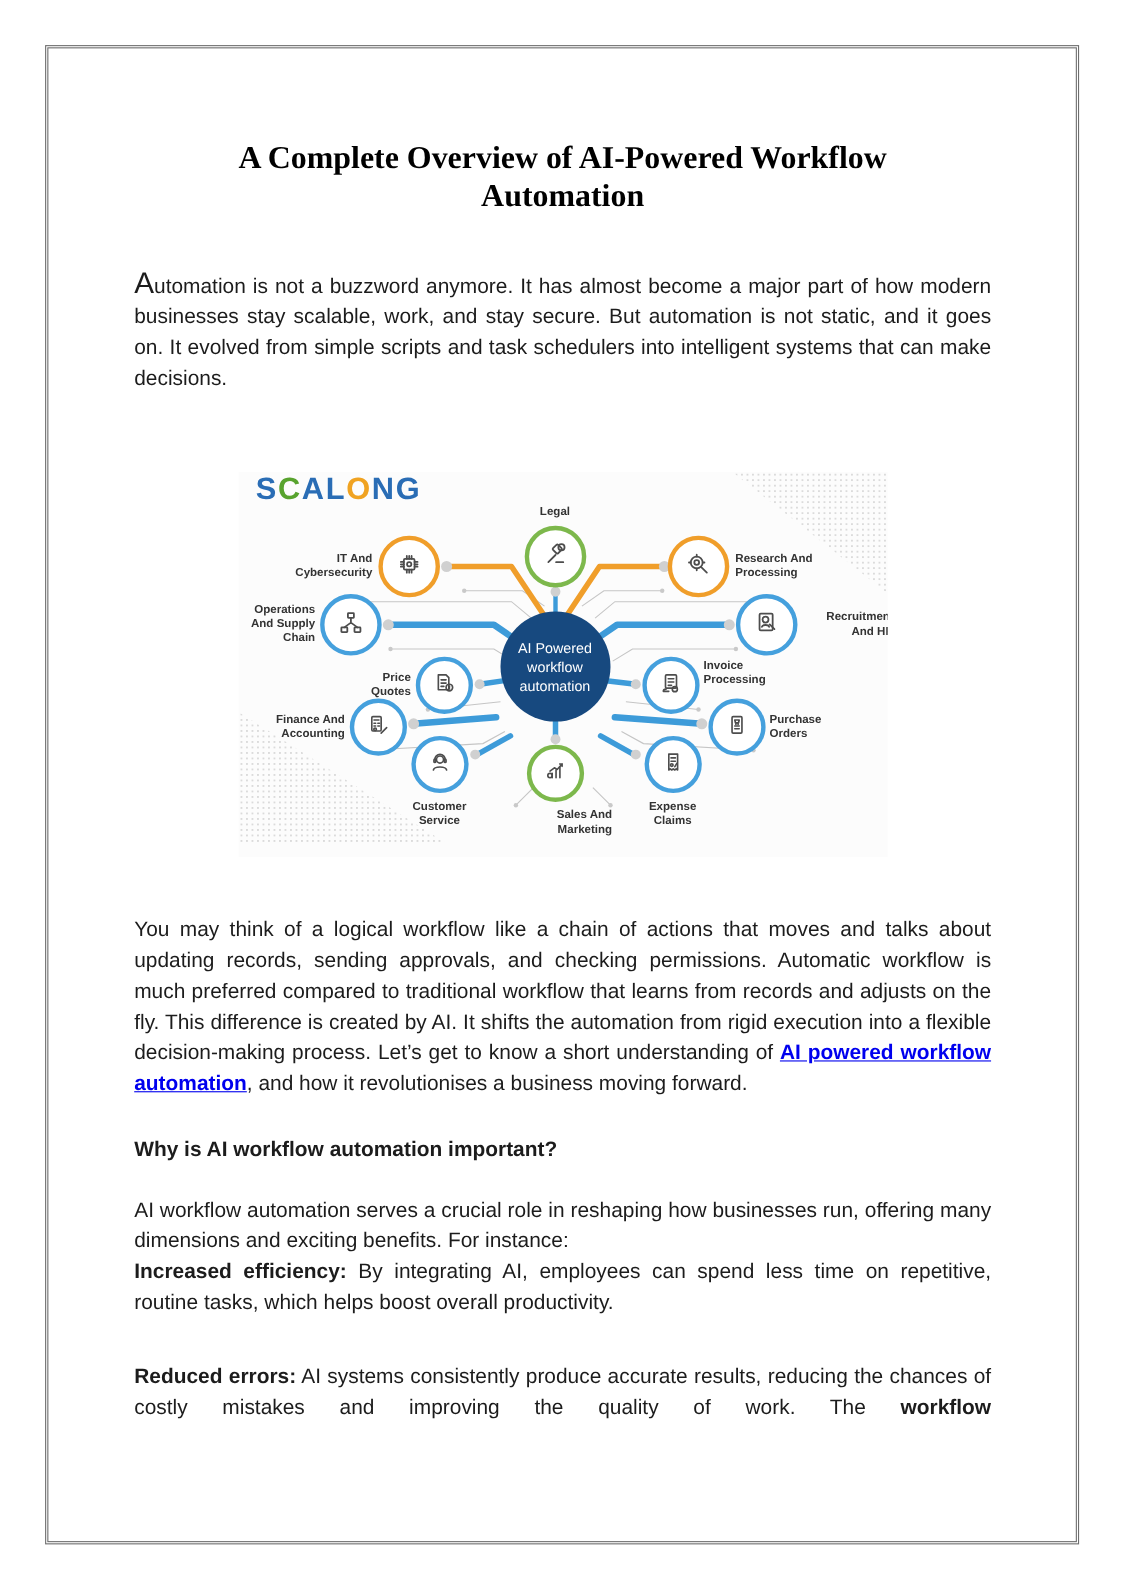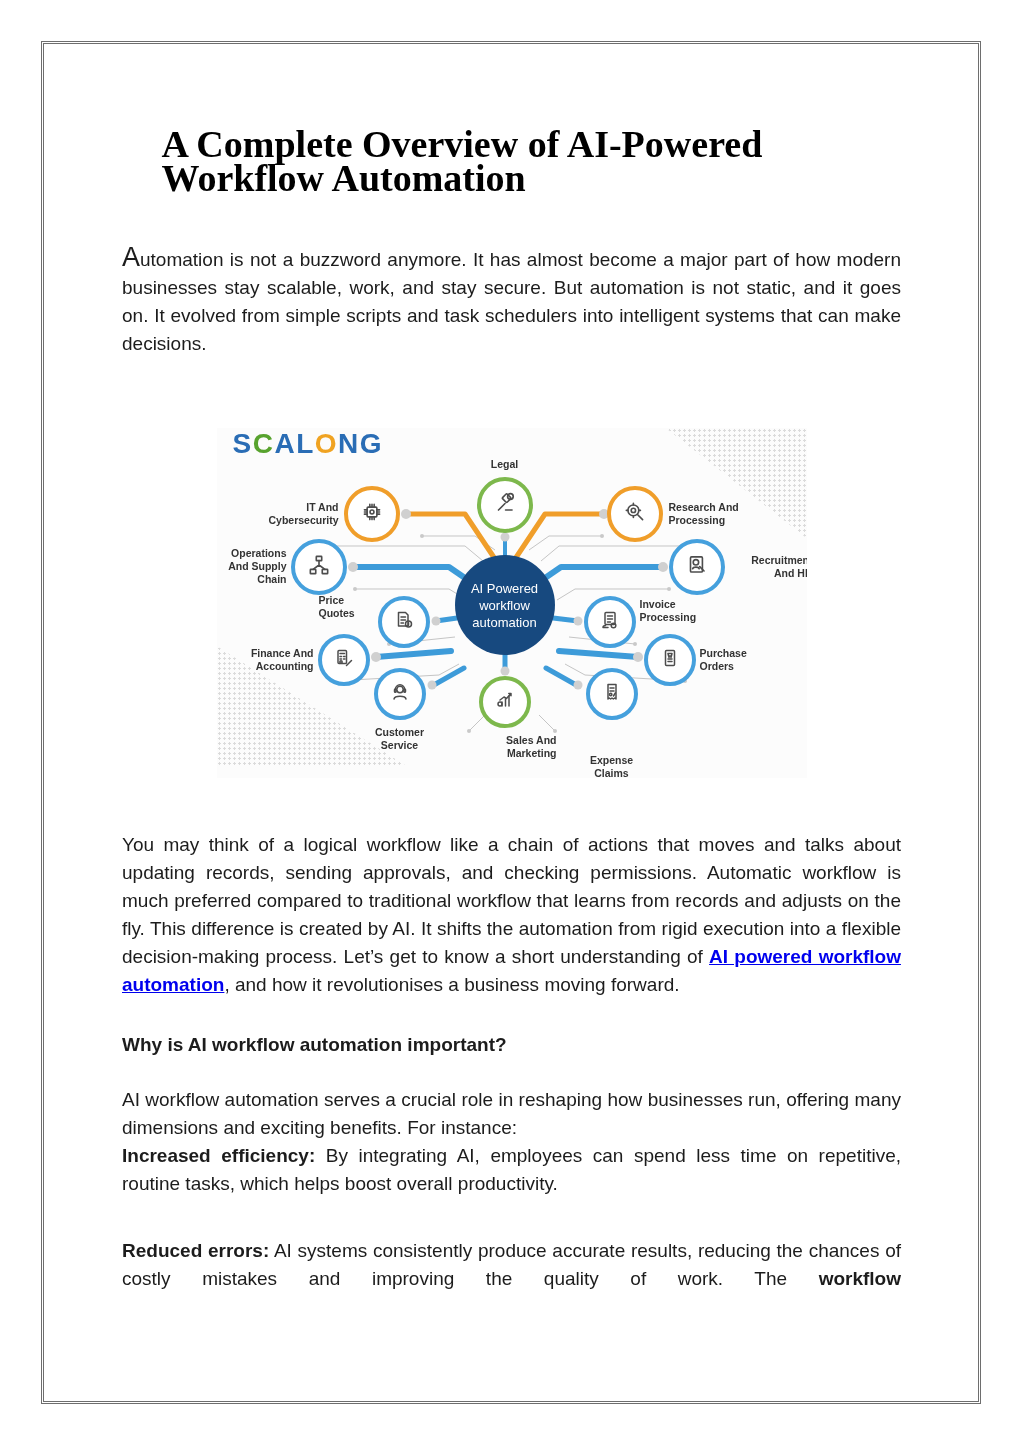--- a/index.html
+++ b/index.html
@@ -9,21 +9,21 @@
     font-family:"Liberation Sans", sans-serif; color:#1c1c1c; overflow:hidden;
   }
   .frame {
     position:absolute; left:41px; top:41px; width:940px; height:1363px;
     border:3px double #6e6e6e; background:#ffffff;
     padding:83px 77px 0 78px;
   }
   
   .doc-title {
     font-family:"Liberation Serif", serif; font-weight:bold;
-    font-size:38px; line-height:34px; color:#000;
+    font-size:29px; line-height:34px; text-align:center; color:#000;
     max-width:700px; margin:0 auto;
   }
   p.body, .h2 { font-size:19px; line-height:28px; text-align:justify; }
   p.p1 { margin-top:49px; }
   .dropcap { font-size:27px; line-height:1; }
   p.p2 { margin-top:53px; }
   .h2 { margin-top:32px; font-weight:bold; text-align:left; }
   p.p3 { margin-top:27px; }
   p.p4 { }
   p.p5 { margin-top:39px; text-align-last:justify; }
@@ -58,27 +58,27 @@
   .ring svg { stroke:#4d4d4d; fill:none; stroke-width:1.5; stroke-linecap:round; stroke-linejoin:round; }
   .nlabel {
     position:absolute; font-size:10.5px; line-height:13px; font-weight:bold; color:#333333;
   }
   
   .r-legal    { left:260px; top:49px;  }  .l-legal    { left:250px; top:30px;  width:76px; text-align:center; }
   .r-it       { left:127px; top:58px;  }  .l-it       { left:30px;  top:73px;  width:92px; text-align:right; }
   .r-rnd      { left:390px; top:58px;  }  .l-rnd      { left:452px; top:73px;  width:96px; text-align:left; }
   .r-ops      { left:74px;  top:111px; }  .l-ops      { left:6px;   top:119px; width:64px; text-align:right; }
   .r-recruit  { left:452px; top:111px; }  .l-recruit  { left:514px; top:126px; width:82px; text-align:right; }
-  .r-price    { left:161px; top:168px; }  .l-price    { left:102px; top:166px; width:55px; }
+  .r-price    { left:161px; top:168px; }  .l-price    { left:102px; top:181px; width:55px; text-align:right; }
   .r-invoice  { left:367px; top:168px; }  .l-invoice  { left:423px; top:170px; width:76px; text-align:left; }
   .r-finance  { left:101px; top:206px; }  .l-finance  { left:4px;   top:219px; width:93px; text-align:right; }
   .r-purchase { left:427px; top:206px; }  .l-purchase { left:483px; top:219px; width:64px; text-align:left; }
   .r-customer { left:157px; top:240px; }  .l-customer { left:148px; top:298px; width:70px; text-align:center; }
   .r-sales    { left:262px; top:248px; }  .l-sales    { left:260px; top:306px; width:80px; text-align:right; }
-  .r-expense  { left:369px; top:240px; }  .l-expense  { left:360px; top:298px; width:70px; text-align:center;margin-top:28px; }
+  .r-expense  { left:369px; top:240px; }  .l-expense  { left:360px; top:298px; width:70px; text-align:center; }
 </style>
 </head>
 <body>
 
 <div class="page">
   <div class="frame">
 
     <h1 class="doc-title">A Complete Overview of AI-Powered Workflow Automation</h1>
 
     <p class="body p1"><span class="dropcap">A</span><span>utomation is not a buzzword anymore. It has almost become a major part of how modern businesses stay scalable, work, and stay secure. But automation is not static, and it goes on. It evolved from simple scripts and task schedulers into intelligent systems that can make decisions.</span></p>

